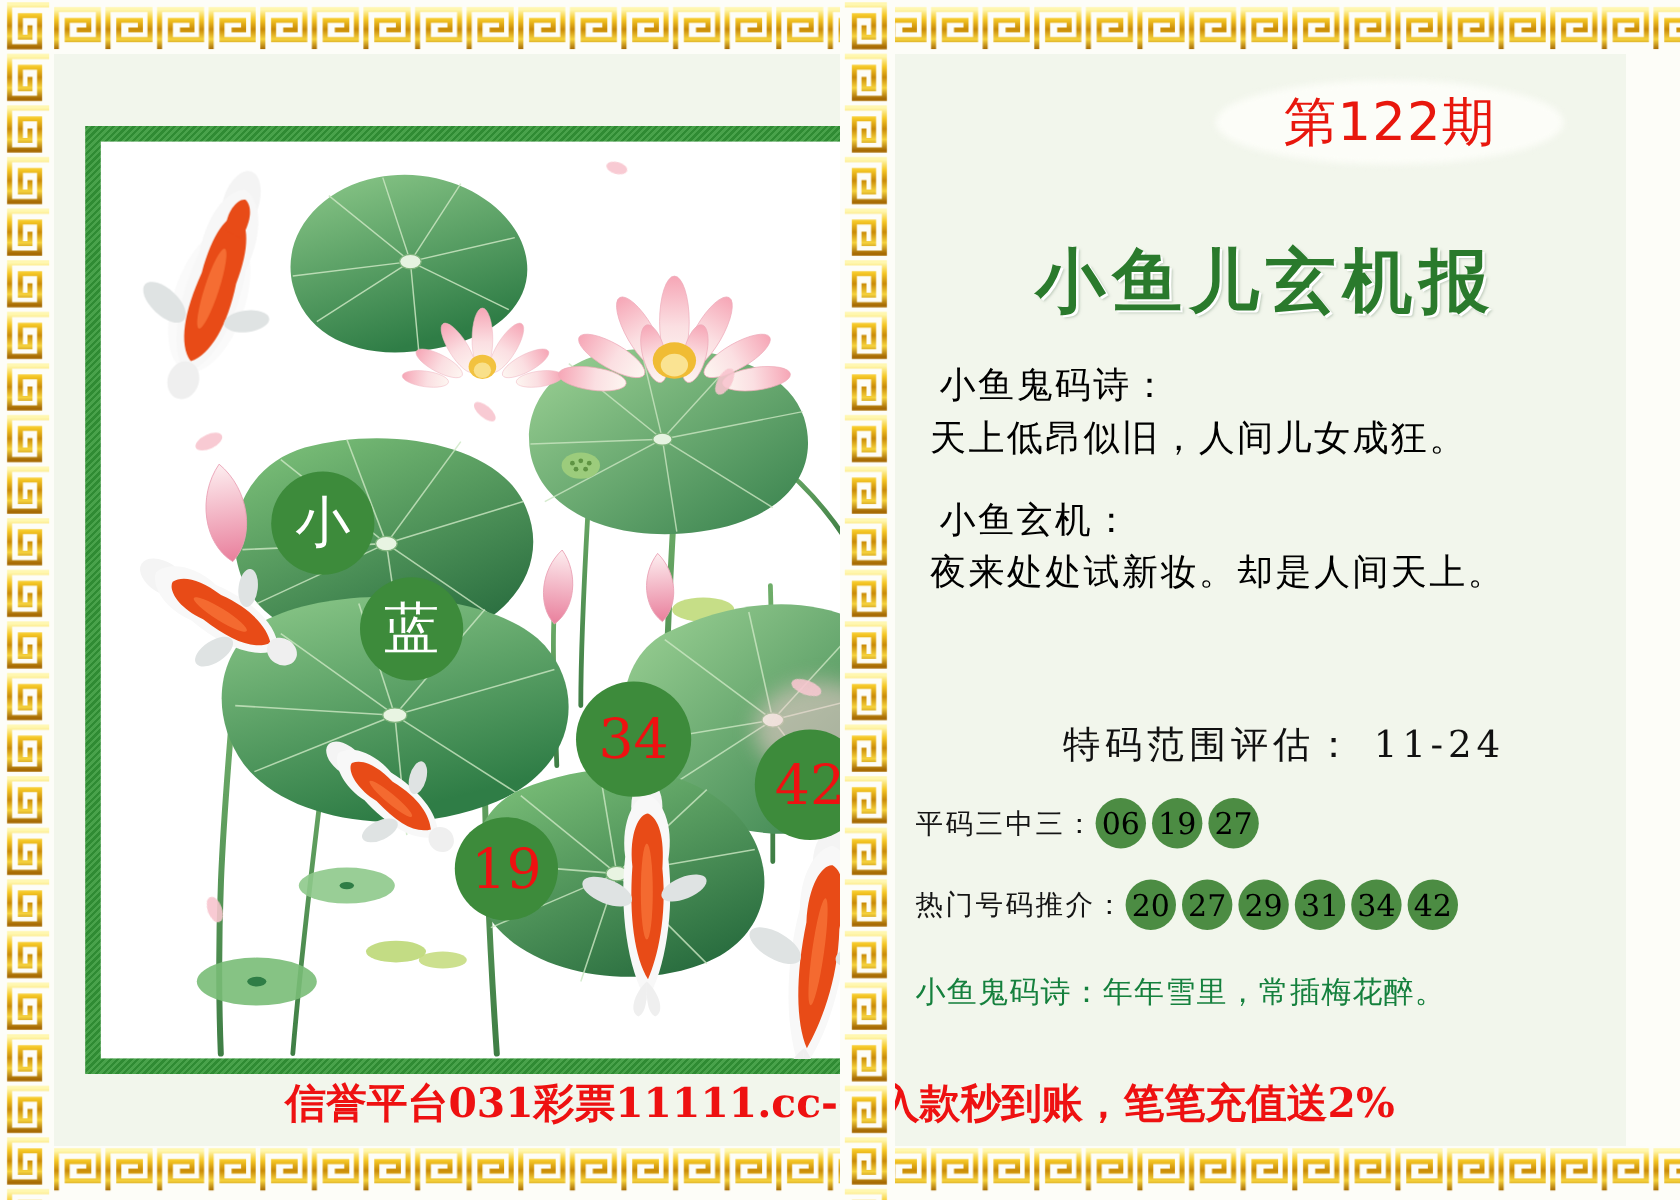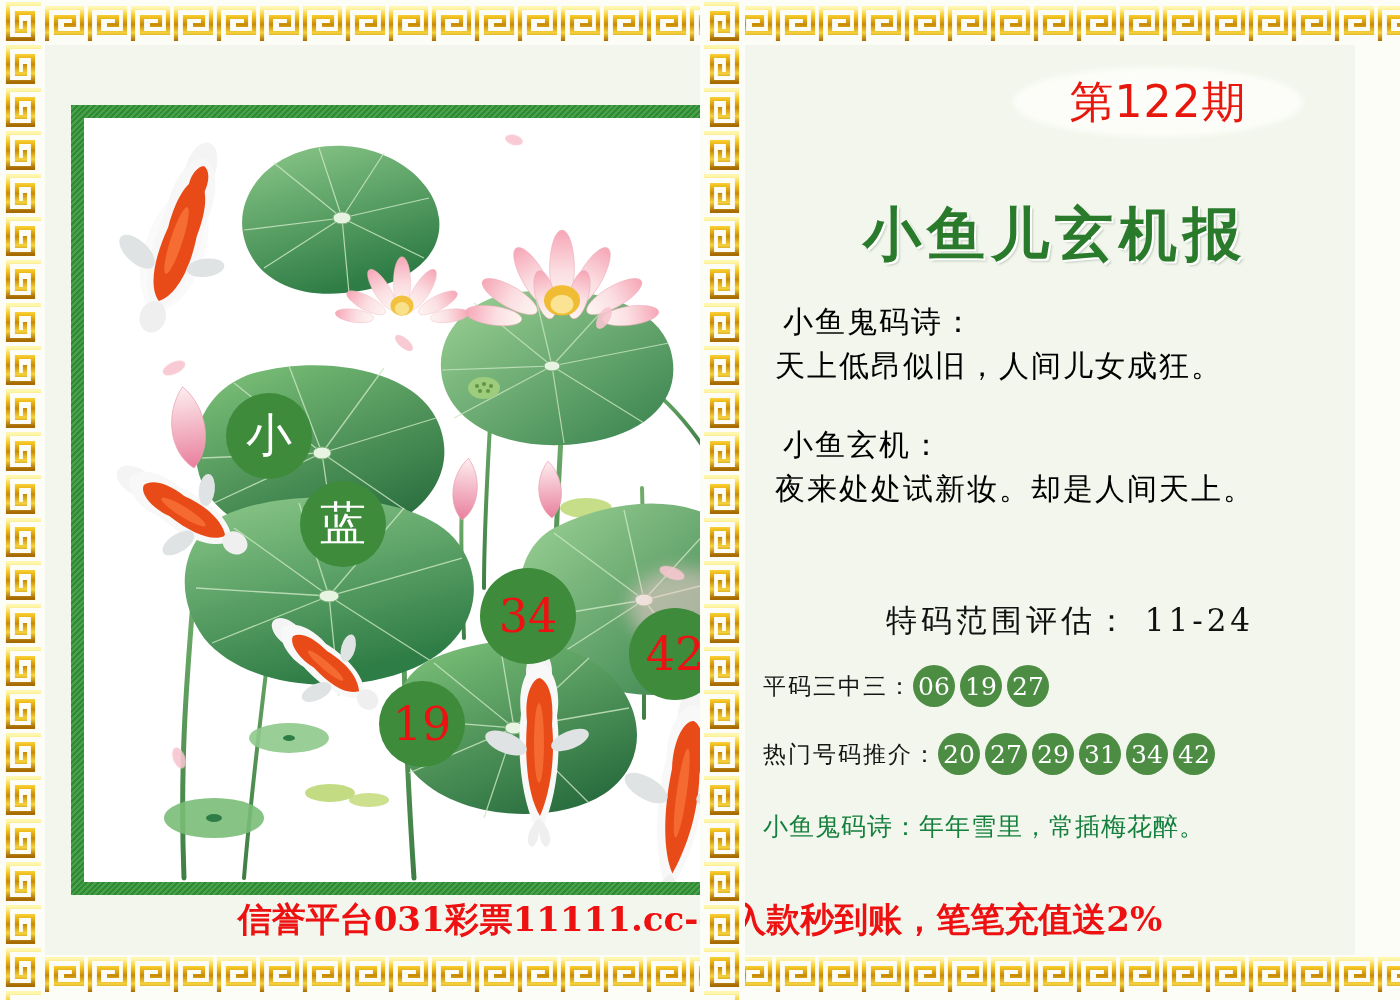--- a/index.html
+++ b/index.html
@@ -79,38 +79,38 @@
 
   .verse{
     position:absolute;left:20px;width:600px;
     font-family:"DejaVu Serif","Liberation Serif",serif;
     color:#000000;font-size:30px;line-height:1.45;letter-spacing:2px;
   }
   .verse .lbl{display:block;padding-left:18px;}
   .verse .txt{display:block;padding-left:10px;}
 
   .verse1{top:255px;}
-  .verse2{top:378px;}
+  .verse2{top:367px;}
 
   .range{
     position:absolute;left:20px;top:555px;width:610px;text-align:center;
     font-family:"DejaVu Serif","Liberation Serif",serif;
     font-size:31px;letter-spacing:4px;color:#111;
   }
 
   .ballrow{
     position:absolute;left:18px;display:flex;align-items:center;
   }
   .ballrow .rlabel{
     font-family:"DejaVu Sans","Liberation Sans",sans-serif;
     font-size:23px;color:#151515;letter-spacing:2px;white-space:nowrap;
   }
   .ball{
     width:42px;height:42px;border-radius:50%;background:#4c8c43;
-    color:#ffffff;font-family:"DejaVu Serif","Liberation Serif",serif;
+    color:#000000;font-family:"DejaVu Serif","Liberation Serif",serif;
     font-size:25px;display:flex;align-items:center;justify-content:center;
     margin-right:5px;flex:0 0 auto;
   }
   .row-a{top:620px;}
   .row-b{top:688px;}
 
   .redline{
     position:absolute;left:18px;top:765px;width:620px;
     color:#15803d;font-family:"DejaVu Serif","Liberation Serif",serif;
     font-size:25px;letter-spacing:1px;white-space:nowrap;

